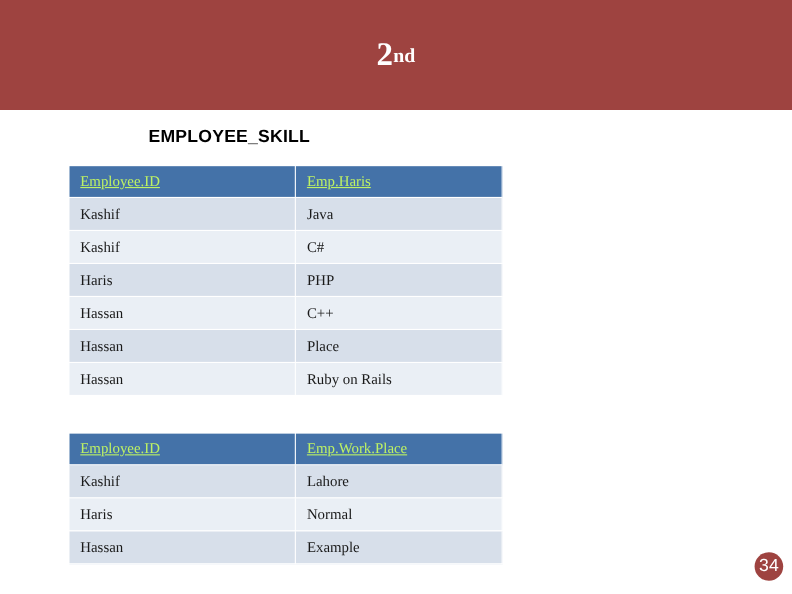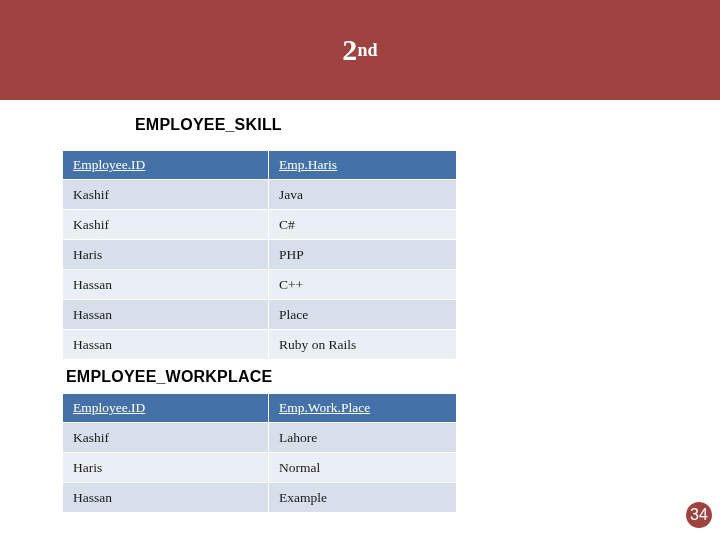--- a/index.html
+++ b/index.html
@@ -89,21 +89,21 @@
   .data-table td {
     padding: 0 0 0 10px;
     height: 29px;
     text-align: left;
     vertical-align: middle;
     border: 1px solid #ffffff;
     font-weight: normal;
   }
   .data-table thead th {
     background: #4472a8;
-    color: #ffffff;
+    color: #bef264;
     font-weight: normal;
     text-decoration: underline;
     height: 28px;
   }
   .data-table tbody tr:nth-child(odd) td {
     background: #d7dfea;
   }
   .data-table tbody tr:nth-child(even) td {
     background: #eaeff5;
   }
@@ -169,21 +169,20 @@
         <td>Hassan</td>
         <td>Place</td>
       </tr>
       <tr>
         <td>Hassan</td>
         <td>Ruby on Rails</td>
       </tr>
     </tbody>
   </table>
 
-  <div class="section-heading" id="heading-workplace">EMPLOYEE_WORKPLACE</div>
 
   <table class="data-table" id="table-employee-workplace">
     <colgroup>
         <col class="c1">
         <col class="c2">
       </colgroup>
     <thead>
       <tr>
         <th>Employee.ID</th>
         <th>Emp.Work.Place</th>

